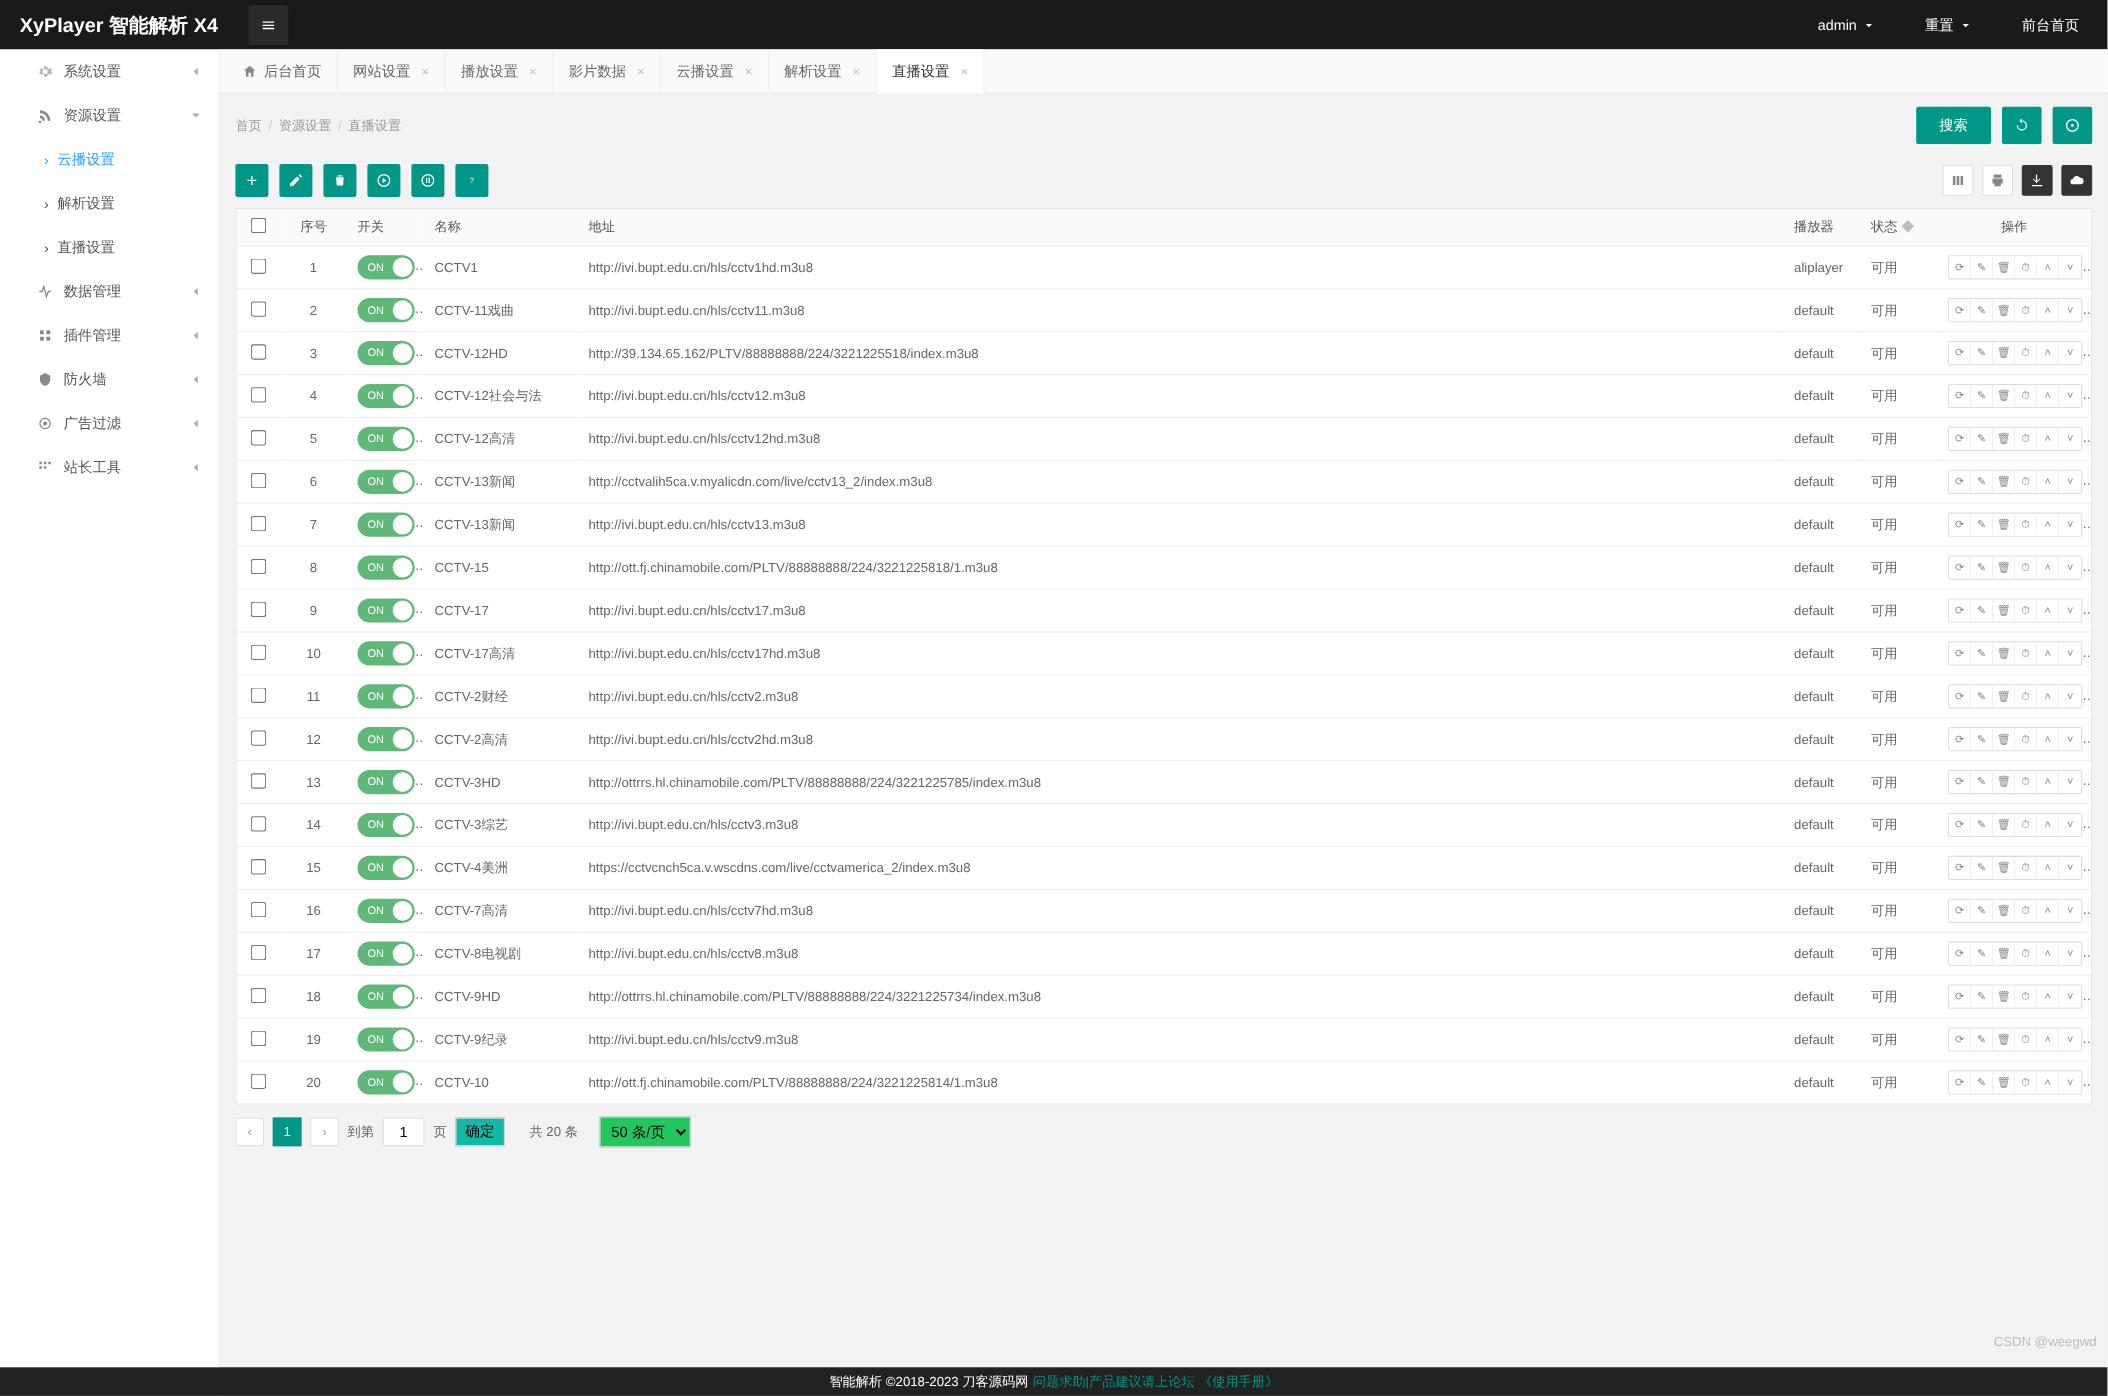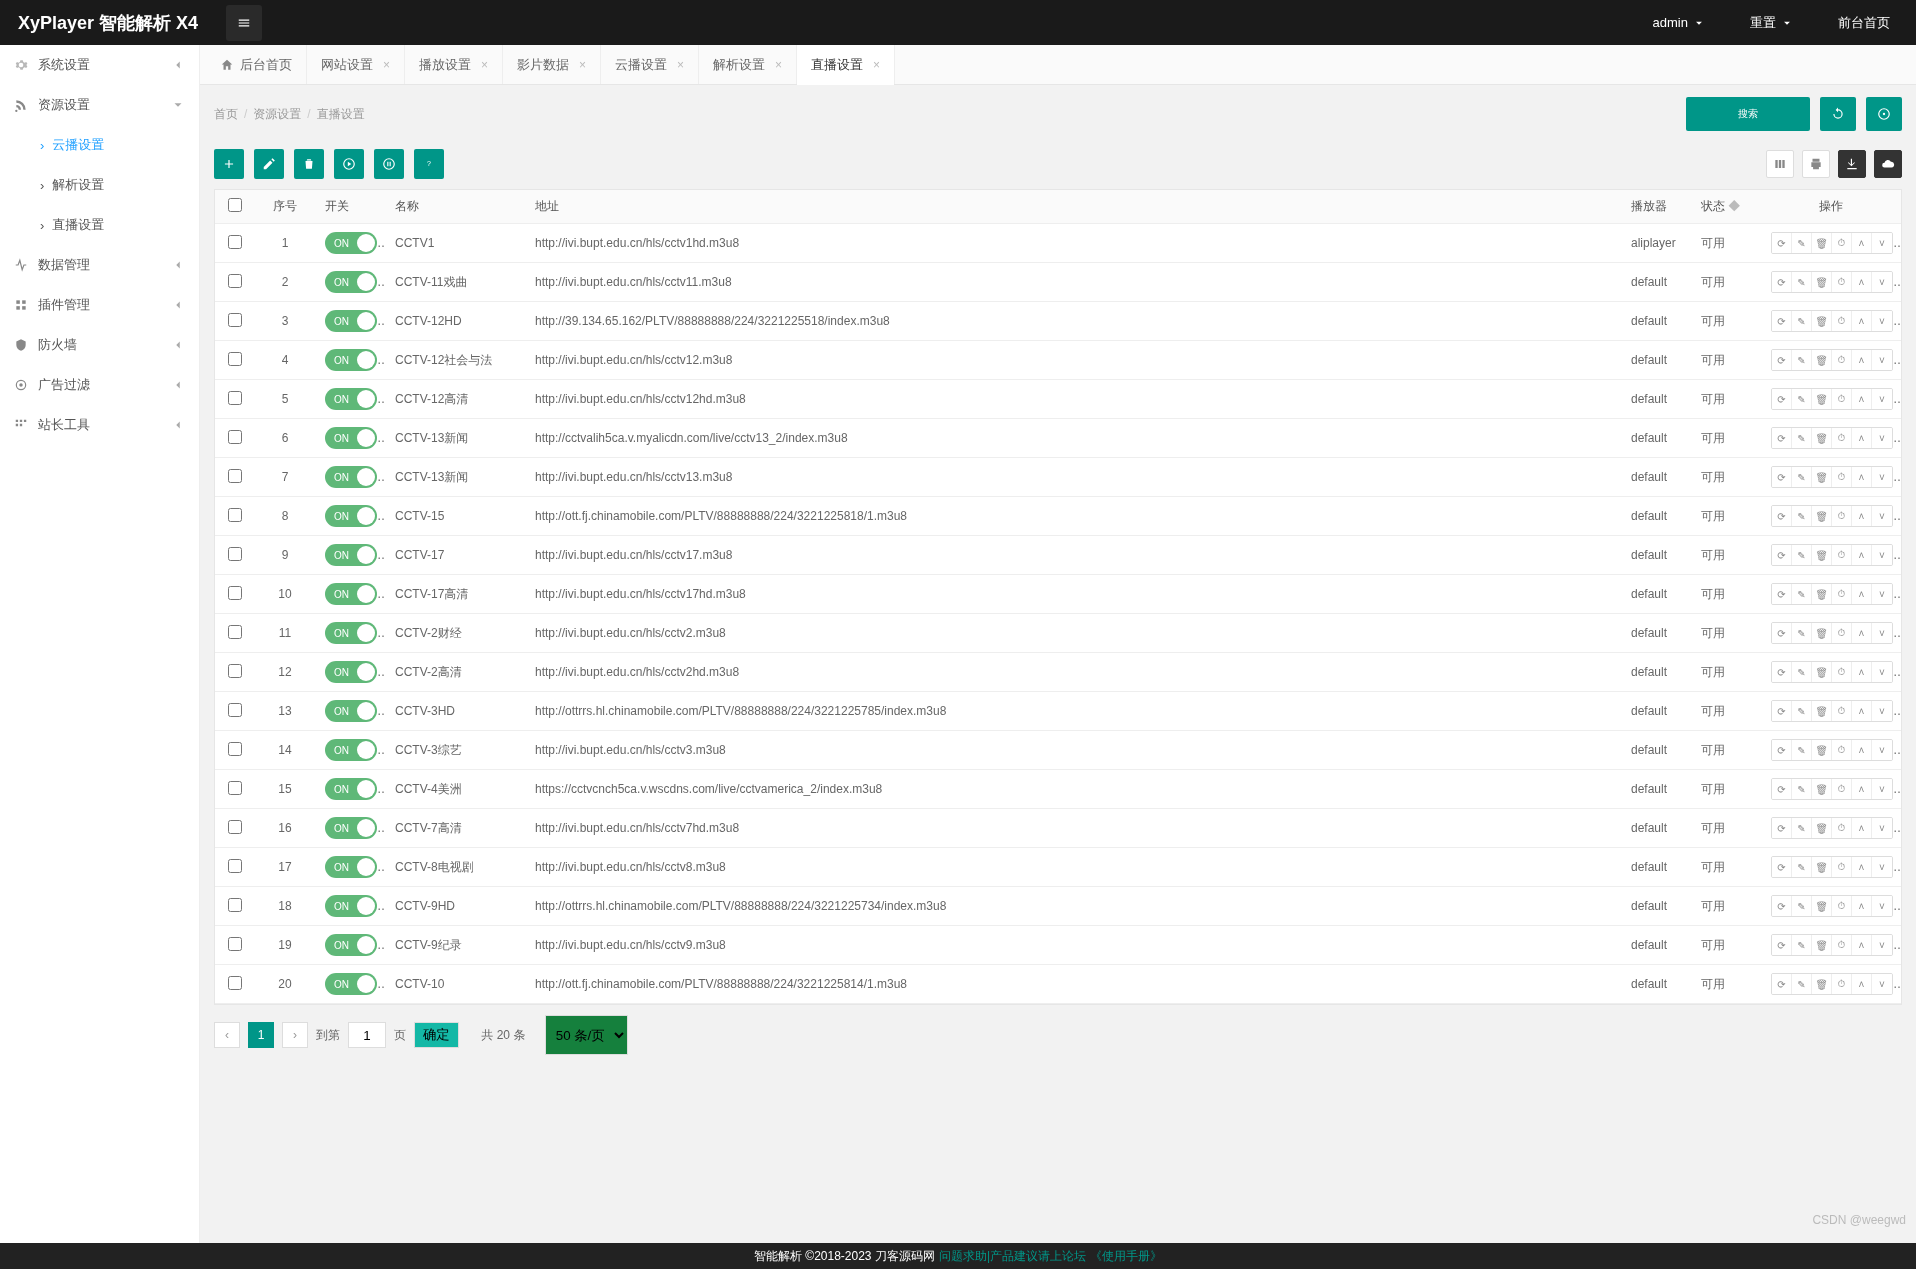--- a/index.html
+++ b/index.html
@@ -7,21 +7,21 @@
 
 
 .topbar { height: 45px; background: #1a1a1a; color: #fff; display: flex; align-items: center; padding: 0 0 0 0; }
 .brand { width: 220px; padding-left: 18px; font-size: 18px; font-weight: 700; }
 .menu-collapse-btn { width: 36px; height: 36px; display: flex; align-items: center; justify-content: center; background: #2a2a2a; border-radius: 3px; cursor: pointer; margin-left: 6px; }
 .topbar-right { margin-left: auto; display: flex; align-items: center; gap: 44px; padding-right: 26px; font-size: 13px; }
 .topbar-right .tr-item { display: flex; align-items: center; gap: 4px; cursor: pointer; }
 
 
 .sidebar { position: absolute; top: 45px; left: 0; width: 200px; bottom: 0; background: #fff; border-right: 1px solid #eee; }
-.side-item { display: flex; align-items: center; padding: 0 14px; height: 40px; color: #555; cursor: pointer; gap: 10px; font-size: 13px; }
+.side-item { display: flex; align-items: center; padding: 0 14px; height: 40px; color: #555; cursor: pointer; gap: 10px; font-size: 13px; margin-left: 20px; }
 .side-item .chev { margin-left: auto; }
 .side-sub { padding-left: 40px; height: 40px; display: flex; align-items: center; font-size: 13px; color: #555; cursor: pointer; gap: 8px; }
 .side-sub.active { color: #1e9fff; }
 
 
 .ic { width: 14px; height: 14px; display: inline-block; flex-shrink: 0; }
 
 
 .main { position: absolute; top: 45px; left: 200px; right: 0; bottom: 26px; background: #f2f2f2; display: flex; flex-direction: column; }
 
@@ -30,21 +30,21 @@
 .tab { display: flex; align-items: center; gap: 6px; padding: 0 14px; border-right: 1px solid #eee; font-size: 13px; color: #666; cursor: pointer; position: relative; }
 .tab .closex { font-size: 12px; color: #bbb; margin-left: 4px; }
 .tab.active { background: #fff; color: #333; }
 .tab.active::after { content: ""; position: absolute; bottom: -1px; left: 0; right: 0; height: 2px; background: #fff; }
 
 
 .crumbbar { display: flex; align-items: center; padding: 12px 14px; gap: 6px; justify-content: center; }
 .crumb { color: #999; }
 .crumb.sep { color: #ccc; }
 .crumb-actions { margin-left: auto; display: flex; gap: 10px; }
-.btn-green-wide { background: #009688; color: #fff; height: 34px; padding: 0 52px; border: none; border-radius: 2px; cursor: pointer; font-size: 10px; }
+.btn-green-wide { background: #009688; color: #fff; height: 34px; padding: 0 21px; border: none; border-radius: 2px; cursor: pointer; font-size: 13px; }
 .btn-refresh, .btn-info { width: 36px; height: 34px; border: none; border-radius: 2px; display: flex; align-items: center; justify-content: center; cursor: pointer; }
 .btn-refresh { background: #009688; color: #fff; }
 .btn-info { background: #009688; color: #fff; }
 
 
 .tbl-toolbar { display: flex; align-items: center; padding: 6px 14px 10px 14px; gap: 10px; }
 .sq { width: 30px; height: 30px; border-radius: 2px; display: flex; align-items: center; justify-content: center; cursor: pointer; color: #fff; font-size: 13px; }
 .sq.green { background: #009688; }
 .tbl-toolbar-right { margin-left: auto; display: flex; gap: 8px; }
 .sq-light { width: 28px; height: 28px; border: 1px solid #ddd; background: #fff; border-radius: 2px; display: flex; align-items: center; justify-content: center; color: #666; cursor: pointer; }
@@ -71,21 +71,21 @@
 .rowops { display: inline-flex; gap: 0; border: 1px solid #ddd; border-radius: 2px; overflow: hidden; }
 .rowops button { width: 20px; height: 20px; border: none; border-right: 1px solid #eee; background: #fff; cursor: pointer; color: #888; font-size: 10px; display: flex; align-items: center; justify-content: center; }
 .rowops button:last-child { border-right: none; }
 
 
 .pager { display: flex; align-items: center; gap: 8px; padding: 10px 14px; color: #666; }
 .pager .pg-btn { width: 26px; height: 26px; border: 1px solid #ddd; display: flex; align-items: center; justify-content: center; background: #fff; cursor: pointer; color: #999; }
 .pager .pg-btn.cur { background: #009688; color: #fff; border-color: #009688; }
 .pager input.pg-in { width: 38px; height: 26px; border: 1px solid #ddd; text-align: center; }
 .pager .pg-go { height: 26px; padding: 0 8px; border: 1px solid #ddd; background: #14b8a6; cursor: pointer; }
-.pager select { height: 40px; border: 1px solid #ddd; padding: 0 6px; background: #15803d; }
+.pager select { height: 28px; border: 1px solid #ddd; padding: 0 6px; background: #22c55e; }
 
 
 .footer { position: absolute; left: 0; right: 0; bottom: 0; height: 26px; background: #222; color: #fff; display: flex; align-items: center; justify-content: center; font-size: 12px; gap: 4px; }
 .footer a { color: #009688; text-decoration: none; }
 .watermark { position: absolute; right: 10px; bottom: 42px; color: #bbb; font-size: 12px; }
 </style>
 </head>
 <body>
 
 <div class="topbar">

